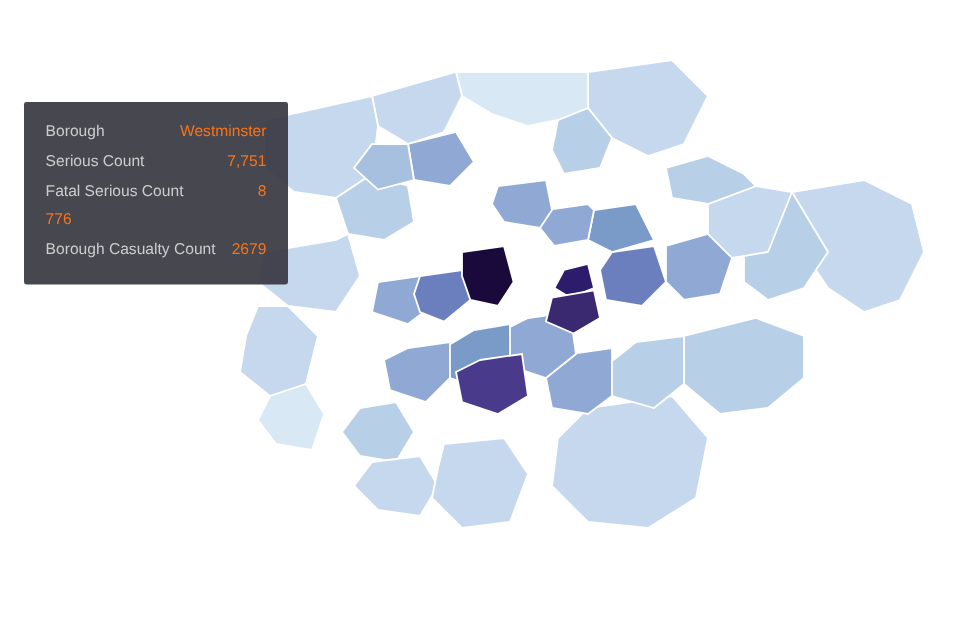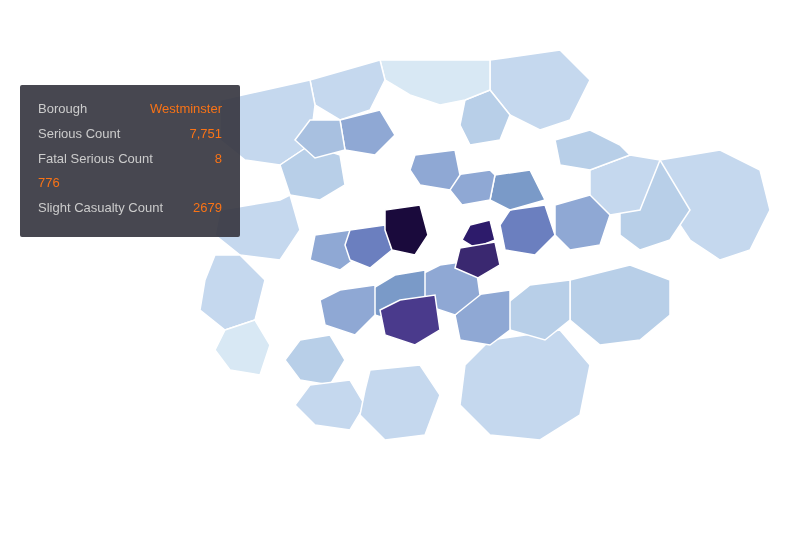--- a/index.html
+++ b/index.html
@@ -144,17 +144,17 @@
       <span class="tooltip-value">7,751</span>
     </div>
     <div class="tooltip-row">
       <span class="tooltip-label">Fatal Serious Count</span>
       <span class="tooltip-value">8</span>
     </div>
     <div class="tooltip-row">
       <span class="tooltip-value">776</span>
     </div>
     <div class="tooltip-row">
-      <span class="tooltip-label">Slight Casualty Count</span>
+      <span class="tooltip-label">Borough Casualty Count</span>
       <span class="tooltip-value">2679</span>
     </div>
   </div>
 </div>
 
 </body></html>

